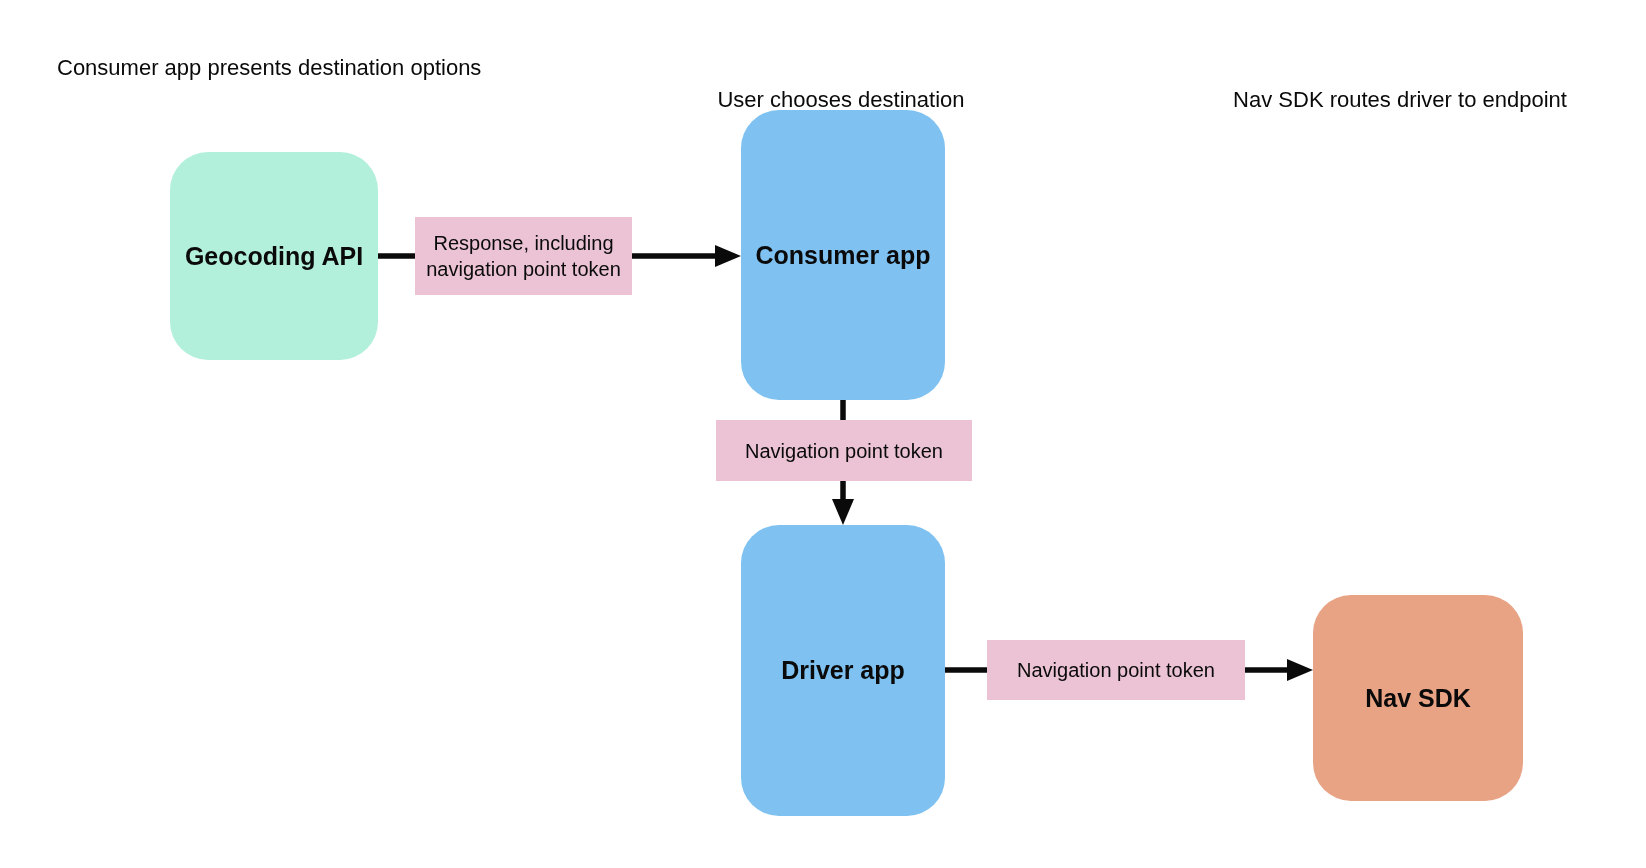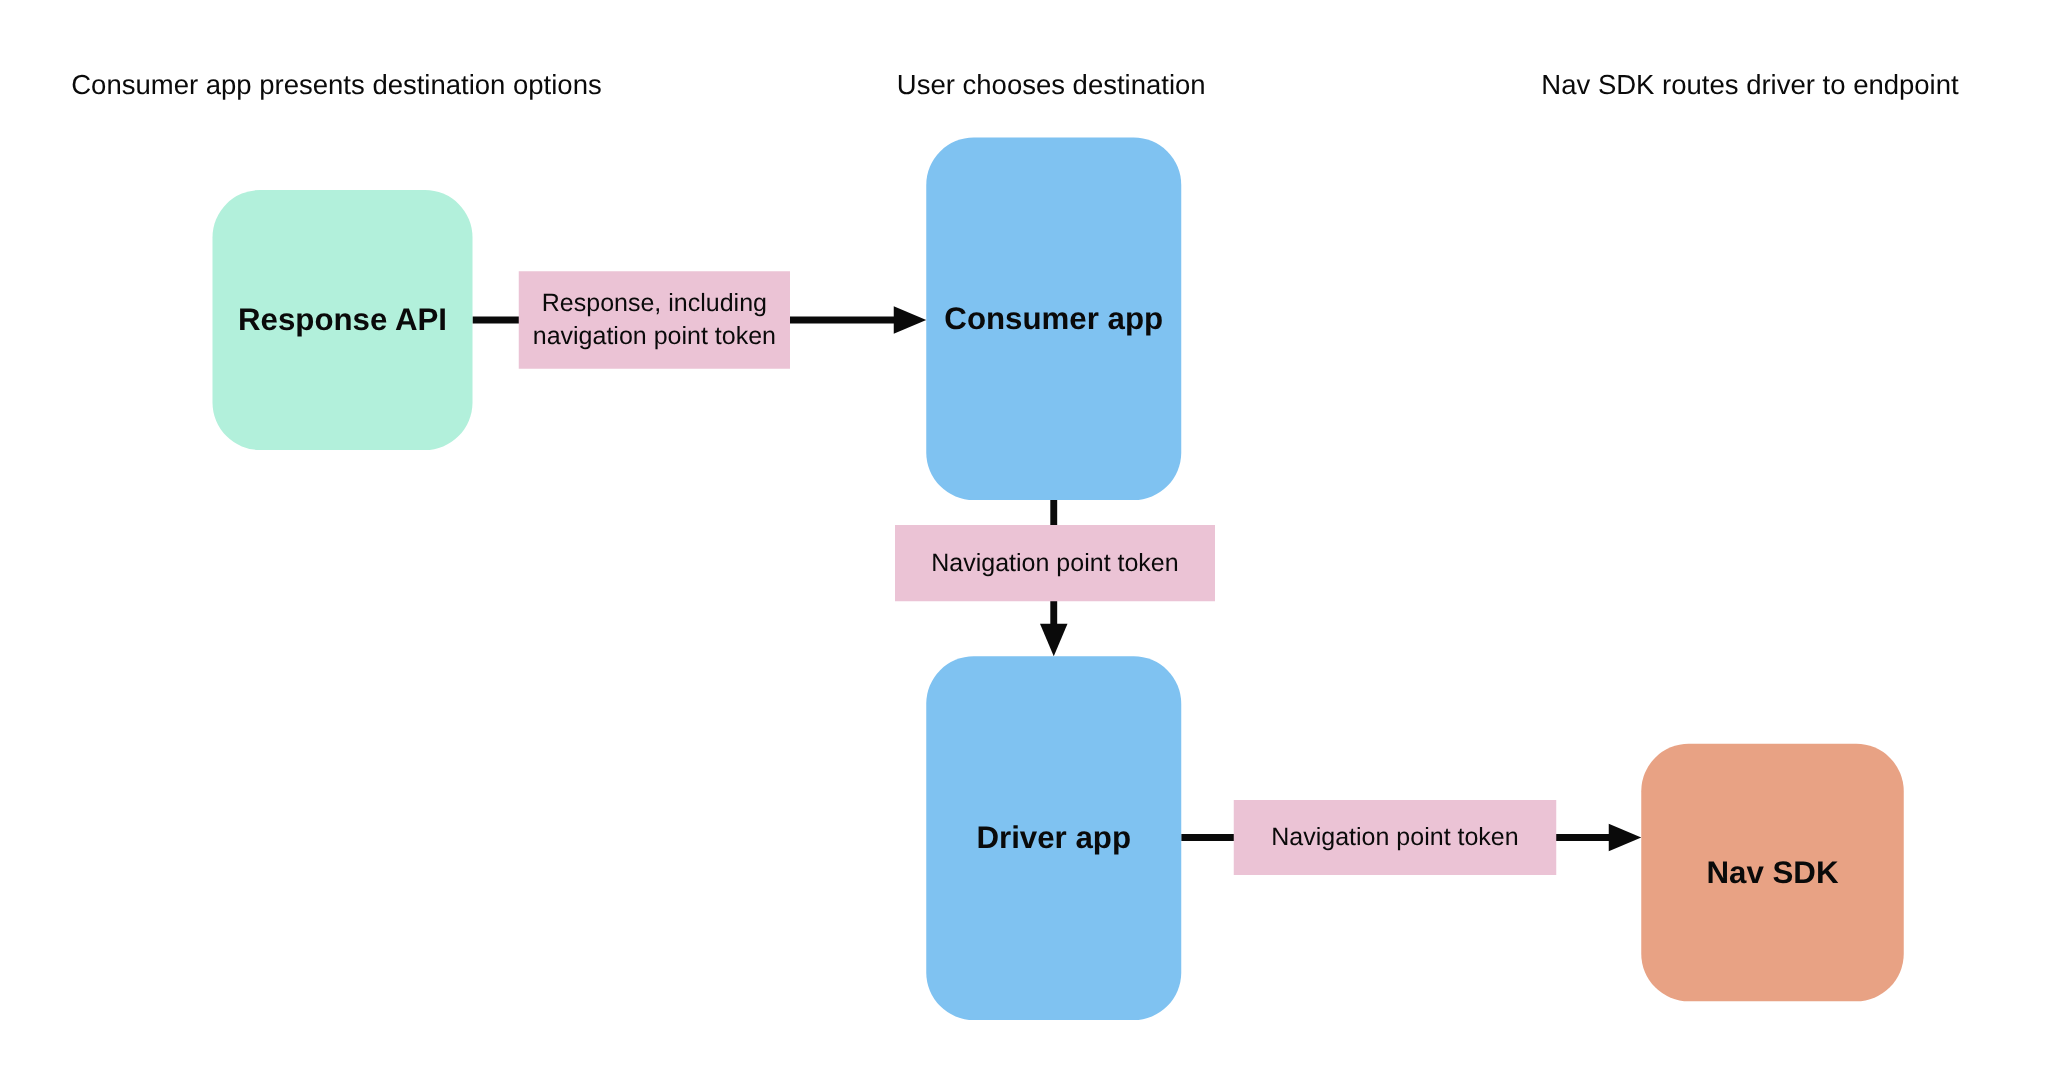--- a/index.html
+++ b/index.html
@@ -17,21 +17,21 @@
     color: var(--text, #0a0a0a);
   }
   .col-header {
     position: absolute;
     top: 55px;
     font-size: 22px;
     font-weight: 400;
     white-space: nowrap;
     color: var(--text, #0a0a0a);
   }
-  .col-header.centered { transform: translateX(-50%); }
+  .col-header.centered { transform: translateX(-50%); margin-top: 32px; }
   .node {
     position: absolute;
     border-radius: 38px;
     display: flex;
     align-items: center;
     justify-content: center;
     text-align: center;
   }
   .node .node-label {
     font-size: 25px;
@@ -89,21 +89,21 @@
       <polygon points="843,525 832,499 854,499"></polygon>
     </g>
     <g>
       <line x1="945" y1="670" x2="988" y2="670"></line>
       <line x1="1244" y1="670" x2="1290" y2="670"></line>
       <polygon points="1313,670 1287,659 1287,681"></polygon>
     </g>
   </svg>
 
   <div class="node node-geocoding">
-    <span class="node-label">Response API</span>
+    <span class="node-label">Geocoding API</span>
   </div>
   <div class="node node-driver">
     <span class="node-label">Driver app</span>
   </div>
   <div class="node node-consumer">
     <span class="node-label">Consumer app</span>
   </div>
   <div class="node node-navsdk">
     <span class="node-label">Nav SDK</span>
   </div>

